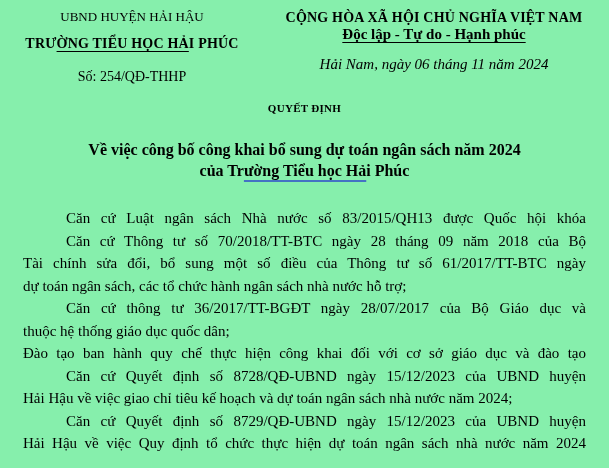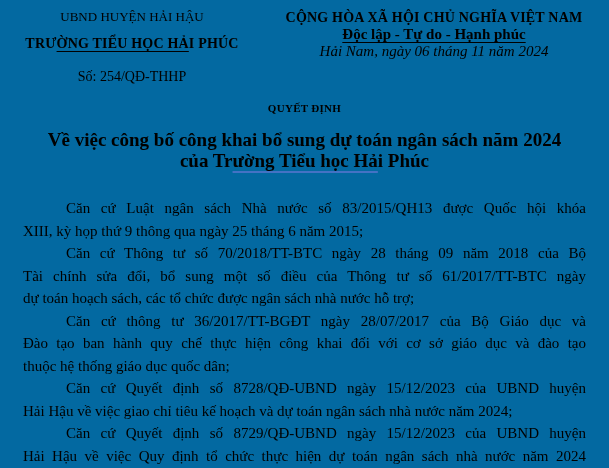--- a/index.html
+++ b/index.html
@@ -1,40 +1,40 @@
 <!DOCTYPE html>
 <html><head>
 <meta charset="utf-8">
 <style>
   html, body { margin: 0; padding: 0; background: #fff; }
   .page {
     position: relative;
     width: 609px;
     height: 468px;
-    background: #0369a1;
+    background: #86efac;
     color: #000000;
     font-family: "Liberation Serif", "DejaVu Serif", serif;
     overflow: hidden;
     box-sizing: border-box;
   }
   .header { display: flex; justify-content: space-between; padding: 9px 14px 0 8px; }
   .hcol { text-align: center; }
   .hcol.left { width: 248px; }
   .hcol.right { width: 322px; }
   .org-parent { font-size: 13px; line-height: 16px; }
   .org-name { font-size: 14px; font-weight: bold; line-height: 18px; margin-top: 10px; letter-spacing: 0.2px; }
   .doc-number { font-size: 14px; margin-top: 16px; }
   .national-title { font-size: 14px; font-weight: bold; line-height: 17px; letter-spacing: 0.2px; }
   .motto { font-size: 15px; font-weight: bold; }
   .motto .u-full { text-decoration: underline; text-underline-offset: 3px; }
-  .place-date { font-size: 15px; font-style: italic; }
+  .place-date { font-size: 15px; font-style: italic; margin-top: 13px; }
   .u-black { text-decoration: underline; text-underline-offset: 3px; }
   .title-block { text-align: center; margin-top: 17px; }
   .doc-type { font-size: 11px; font-weight: bold; letter-spacing: 0.3px; }
-  .subject { font-size: 19px; font-weight: bold; line-height: 21px; margin-top: 15px; }
+  .subject { font-size: 16px; font-weight: bold; line-height: 21px; margin-top: 25px; }
   .u-blue {
     text-decoration: underline;
     text-underline-offset: 4px;
     -webkit-text-decoration-color: var(--title-underline, #4472C4);
     text-decoration-color: var(--title-underline, #4472C4);
     text-decoration-thickness: 1.5px;
     text-align: center;
   }
   .docbody { margin: 26px 23px 0 23px; font-size: 15px; }
   .line {
@@ -67,31 +67,30 @@
     <div class="doc-type">QUYẾT ĐỊNH</div>
     <div class="subject">
       <div>Về việc công bố công khai bổ sung dự toán ngân sách năm 2024</div>
       <div><span>của Tr</span><span class="u-blue">ường Tiểu học Hả</span><span>i Phúc</span></div>
     </div>
   </div>
 
   <div class="docbody">
       <div>
         <div class="line para-first">Căn cứ Luật ngân sách Nhà nước số 83/2015/QH13 được Quốc hội khóa</div>
-        <div class="line para-last">XIII, kỳ họp thứ 9 thông qua ngày 25 tháng 6 năm 2015;</div>
       </div>
       <div>
         <div class="line para-first">Căn cứ Thông tư số 70/2018/TT-BTC ngày 28 tháng 09 năm 2018 của Bộ</div>
         <div class="line">Tài chính sửa đổi, bổ sung một số điều của Thông tư số 61/2017/TT-BTC ngày</div>
-        <div class="line para-last">dự toán hoạch sách, các tổ chức được ngân sách nhà nước hỗ trợ;</div>
+        <div class="line para-last">dự toán ngân sách, các tổ chức hành ngân sách nhà nước hỗ trợ;</div>
       </div>
       <div>
         <div class="line para-first">Căn cứ thông tư 36/2017/TT-BGĐT ngày 28/07/2017 của Bộ Giáo dục và</div>
+        <div class="line para-last">thuộc hệ thống giáo dục quốc dân;</div>
         <div class="line">Đào tạo ban hành quy chế thực hiện công khai đối với cơ sở giáo dục và đào tạo</div>
-        <div class="line para-last">thuộc hệ thống giáo dục quốc dân;</div>
       </div>
       <div>
         <div class="line para-first">Căn cứ Quyết định số 8728/QĐ-UBND ngày 15/12/2023 của UBND huyện</div>
         <div class="line para-last">Hải Hậu về việc giao chỉ tiêu kế hoạch và dự toán ngân sách nhà nước năm 2024;</div>
       </div>
       <div>
         <div class="line para-first">Căn cứ Quyết định số 8729/QĐ-UBND ngày 15/12/2023 của UBND huyện</div>
         <div class="line">Hải Hậu về việc Quy định tổ chức thực hiện dự toán ngân sách nhà nước năm 2024</div>
       </div>
     </div>

